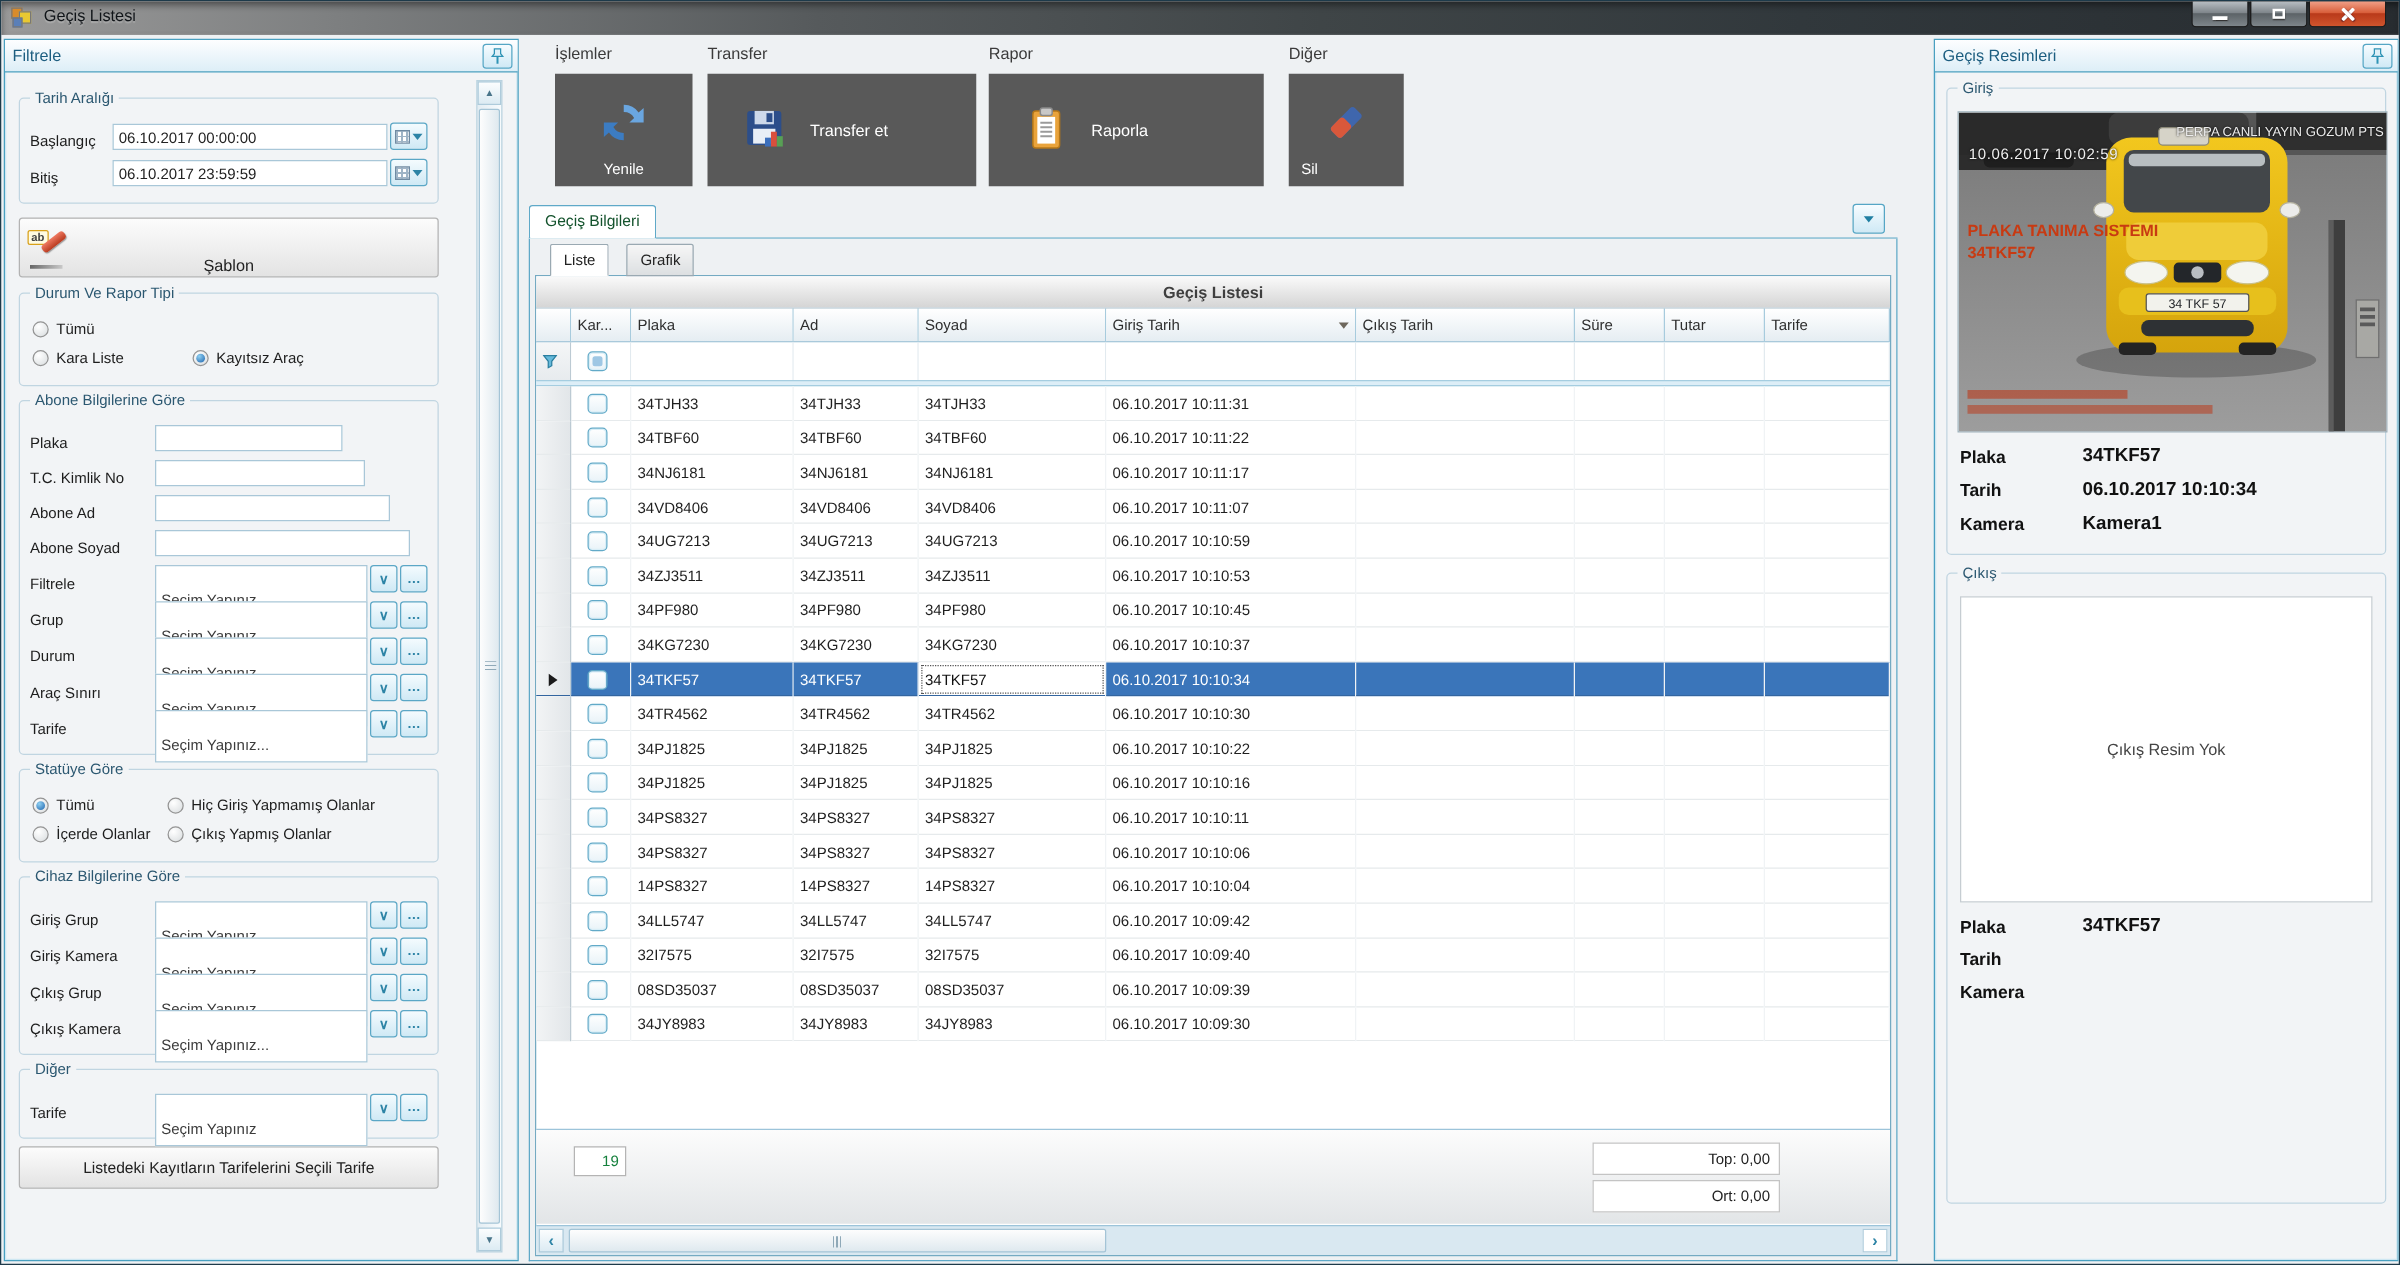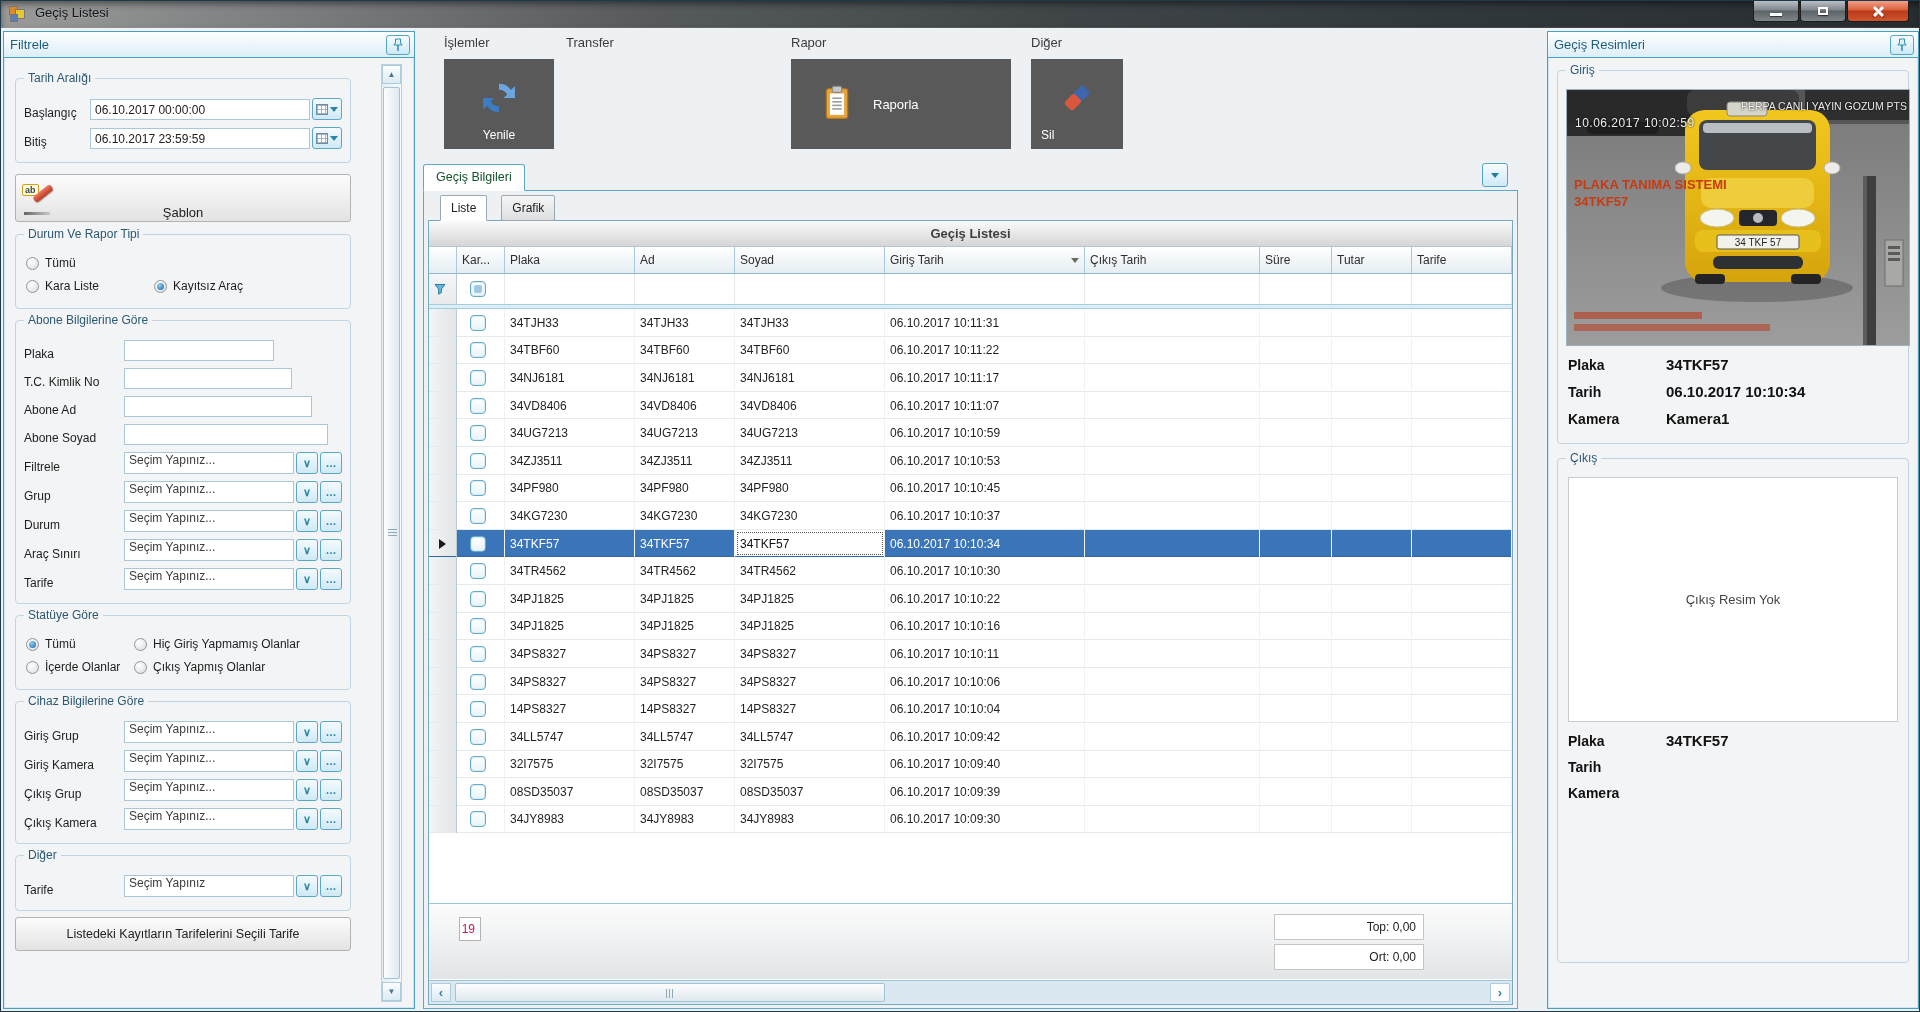--- a/index.html
+++ b/index.html
@@ -34,21 +34,21 @@
   
   #filter-panel{left:2px;width:412px;}
   #filter-body{position:absolute;left:5px;top:30px;width:348px;bottom:2px;padding:6px 6px 0 6px;overflow:hidden;}
   .grp{position:relative;border:1px solid #c0d5e1;border-radius:4px;padding:12px 8px 6px 8px;margin-bottom:11px;}
   .grp-title{position:absolute;top:-8px;left:8px;background:#f2f4f6;padding:0 4px;font-size:12px;color:#2c5871;}
   .frow{display:flex;align-items:flex-end;margin:7px 0;}
   .frow>label{width:100px;font-size:12px;color:#1d1d1d;flex:none;}
   .frow.date>label{width:66px;}
   .tbox{height:21px;border:1px solid #a9c7d8;background:#fff;font-size:12px;padding:1px 4px;color:#222;}
   .combo{display:flex;flex:1;height:22px;}
-  .combo .val{flex:1;border:1px solid #a9c7d8;background:#fff;font-size:12px;padding:0 4px;color:#3c3c3c;}
+  .combo .val{flex:1;border:1px solid #a9c7d8;background:#fff;font-size:12px;padding:20px 4px;color:#3c3c3c;}
   .cbtn{width:22px;height:22px;margin-left:2px;border:1px solid #5ba7c6;border-radius:3px;flex:none;
     background:linear-gradient(#f4fbfe,#cfe9f5);color:#2d84a6;display:flex;align-items:center;justify-content:center;font-size:11px;font-weight:bold;}
   .cal{width:12px;height:11px;border:1px solid #6f8aa2;background:
       repeating-linear-gradient(90deg,#9fb4c6 0 1px,transparent 1px 4px),
       repeating-linear-gradient(#9fb4c6 0 1px,transparent 1px 4px),#fff;margin-right:2px;}
   .dd-arrow{width:0;height:0;border-left:4px solid transparent;border-right:4px solid transparent;border-top:5px solid #2d84a6;}
   .radio{width:13px;height:13px;border-radius:50%;border:1px solid #949494;background:radial-gradient(circle at 35% 30%,#fff,#d8dcde);flex:none;}
   .radio.sel{position:relative;}
   .radio.sel::after{content:"";position:absolute;left:2px;top:2px;width:7px;height:7px;border-radius:50%;
     background:radial-gradient(circle at 35% 30%,#8fd0f2,#1f64ad);}
@@ -111,22 +111,22 @@
   .dcell.ind{background:linear-gradient(90deg,#f2f4f5,#e2e6e9);border-right:1px solid #bccad3;justify-content:center;}
   .grow.sel .dcell{background:#3a75ba;color:#fff;box-shadow:inset 0 -1px 0 #33659f;}
   .grow.sel .dcell.ind{background:linear-gradient(90deg,#f2f4f5,#e2e6e9);color:#111;}
   .grow.sel .dcell.focused{background:#fff;color:#111;outline:1px dotted #555;outline-offset:-3px;}
   .cb{width:16px;height:16px;border:1px solid #62aac8;border-radius:4px;background:linear-gradient(#fff,#e9f3f8);
     box-shadow:0 0 0 1px #d9eef7 inset;flex:none;margin-left:8px;position:relative;}
   .cb.ind::after{content:"";position:absolute;left:3px;top:3px;width:8px;height:8px;border-radius:2px;background:#9ec7e4;}
   .rowmark{width:0;height:0;border-top:5px solid transparent;border-bottom:5px solid transparent;border-left:7px solid #1b1b1b;}
   .grid-footer{position:absolute;left:0;right:0;bottom:25px;height:76px;background:linear-gradient(#fcfcfc,#e2e5e7);
     border-top:1px solid #9cc4da;}
-  .count-cell{position:absolute;left:30px;top:13px;width:22px;height:24px;background:#fff;border:1px solid #b4b4b4;
-    font-size:12px;color:#be185d;display:flex;align-items:center;justify-content:flex-end;padding:0 5px;}
+  .count-cell{position:absolute;left:30px;top:13px;width:42px;height:24px;background:#fff;border:1px solid #b4b4b4;
+    font-size:12px;color:#15803d;display:flex;align-items:center;justify-content:flex-end;padding:0 5px;}
   .sum-cell{position:absolute;right:88px;width:150px;height:26px;background:#fff;border:1px solid #c4c4c4;
     font-size:12px;color:#222;display:flex;align-items:center;justify-content:flex-end;padding:0 7px;}
   .hscroll{position:absolute;left:0;right:0;bottom:0;height:24px;border-top:1px solid #9cc4da;background:#d9e8f1;}
   .harrow{position:absolute;top:2px;width:20px;height:19px;display:flex;align-items:center;justify-content:center;
     font-size:13px;font-weight:bold;color:#2d84a6;background:linear-gradient(#fbfdfe,#dcebf3);border:1px solid #aecbdb;}
   .hthumb{position:absolute;left:26px;top:2px;width:430px;height:19px;border:1px solid #a4c4d6;border-radius:2px;
     background:linear-gradient(#fdfdfd,#dfe9ef);}
   .grip-h{position:absolute;left:50%;top:5px;width:8px;height:9px;margin-left:-4px;
     background:repeating-linear-gradient(90deg,#8fa9b8 0 1px,transparent 1px 3px);}
 
@@ -417,20 +417,32 @@
     <div id="toolbar">
         <div class="tb-label" style="left: 23px;">İşlemler</div>
         <button class="tb-btn stack" style="left: 23px; width: 110px; border: none;">
           <span class="tb-ico"><svg viewBox="0 0 32 32" width="38" height="38">
               <path d="M16 4a12 12 0 0 1 10 5.2l3.4-3V16h-9.6l3.2-3a8 8 0 0 0-7-4z" fill="#6aa6e0"></path>
               <path d="M16 28a12 12 0 0 1-10-5.2l-3.4 3V16h9.6l-3.2 3a8 8 0 0 0 7 4z" fill="#3c7cc2"></path>
             </svg></span>
           <span class="tb-text">Yenile</span>
         </button>
         <div class="tb-label" style="left: 145px;">Transfer</div>
+        <button class="tb-btn wide" style="left: 145px; width: 215px; border: none;">
+          <span class="tb-ico"><svg viewBox="0 0 32 32" width="38" height="38">
+              <rect x="4" y="4" width="23" height="23" rx="2" fill="#2c4e8a"></rect>
+              <rect x="9" y="4" width="13" height="9" fill="#cdd9ea"></rect>
+              <rect x="17" y="5.5" width="4" height="6" fill="#2c4e8a"></rect>
+              <rect x="8" y="16" width="15" height="10" fill="#e8eef6"></rect>
+              <rect x="20" y="18" width="4" height="10" fill="#d94f3d"></rect>
+              <rect x="24" y="21" width="4" height="7" fill="#58a055"></rect>
+              <rect x="16" y="22" width="4" height="6" fill="#3b6fbd"></rect>
+            </svg></span>
+          <span class="tb-text">Transfer et</span>
+        </button>
         <div class="tb-label" style="left: 370px;">Rapor</div>
         <button class="tb-btn wide" style="left: 370px; width: 220px; border: none;">
           <span class="tb-ico"><svg viewBox="0 0 32 32" width="38" height="38">
               <rect x="7" y="4" width="18" height="25" rx="2" fill="#e9a33b" stroke="#b57718"></rect>
               <rect x="10" y="8" width="12" height="18" fill="#fff"></rect>
               <g stroke="#9a9a9a" stroke-width="1.3">
                 <line x1="12" y1="12" x2="20" y2="12"></line>
                 <line x1="12" y1="15" x2="20" y2="15"></line>
                 <line x1="12" y1="18" x2="20" y2="18"></line>
                 <line x1="12" y1="21" x2="20" y2="21"></line>

